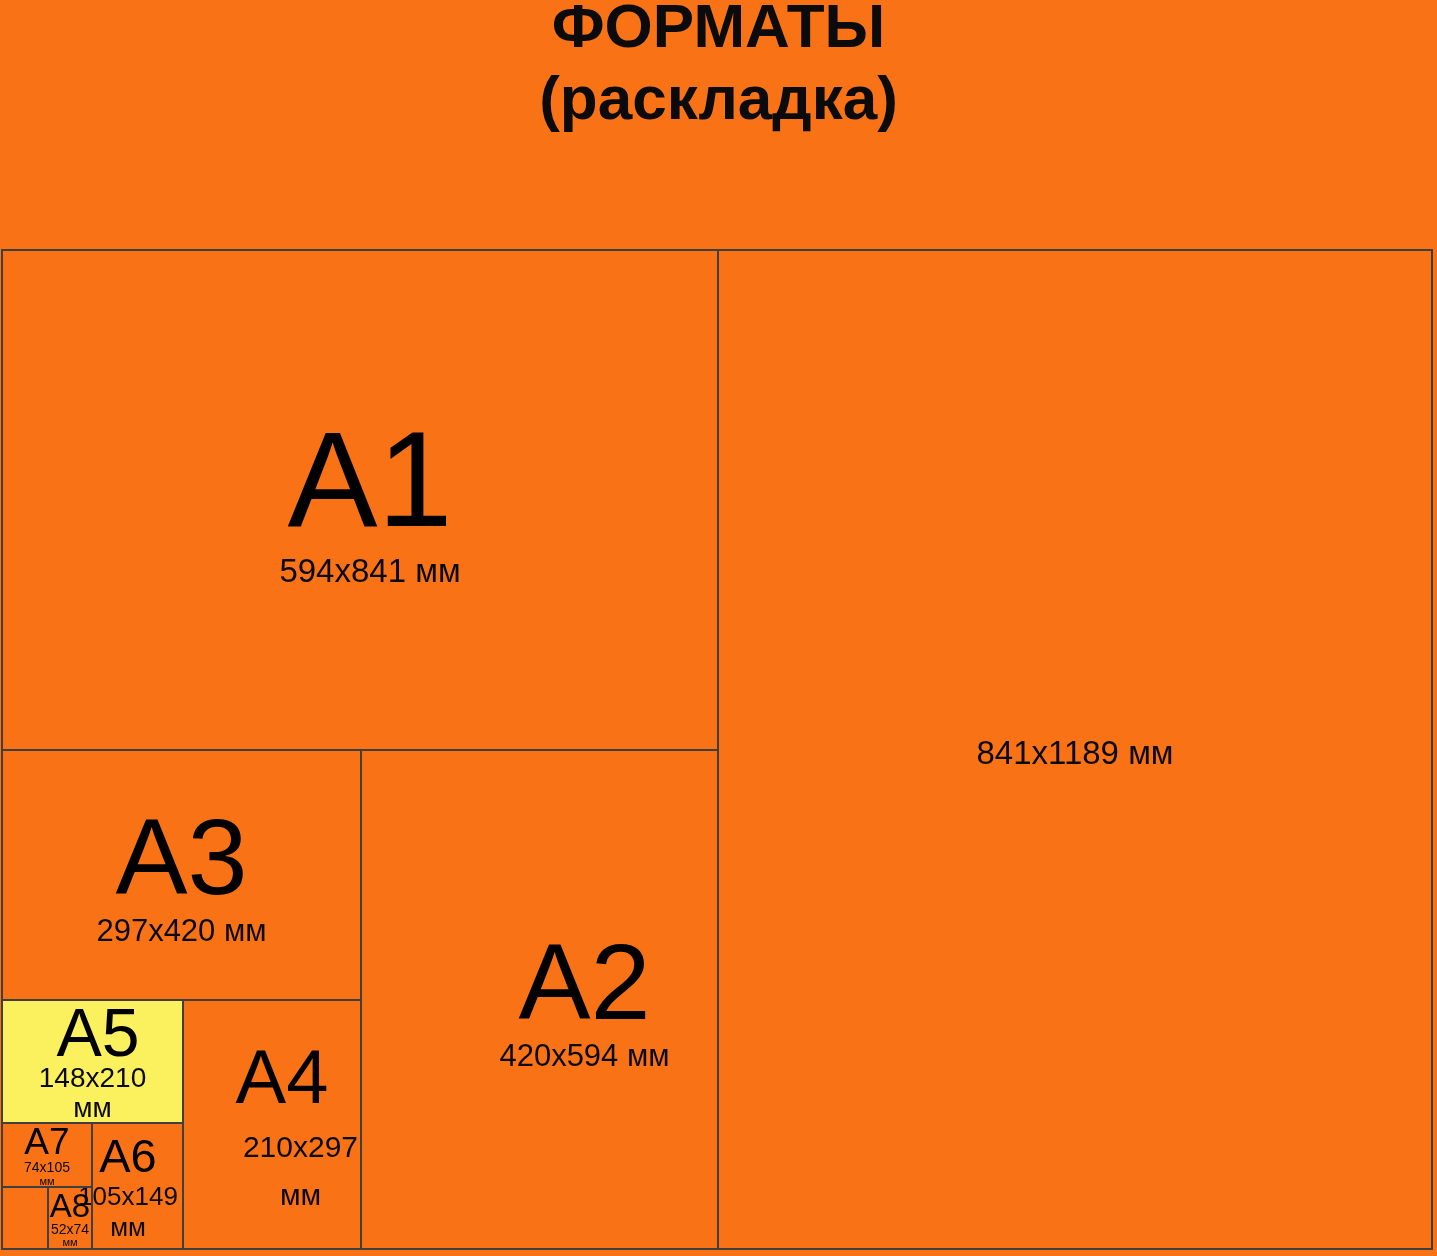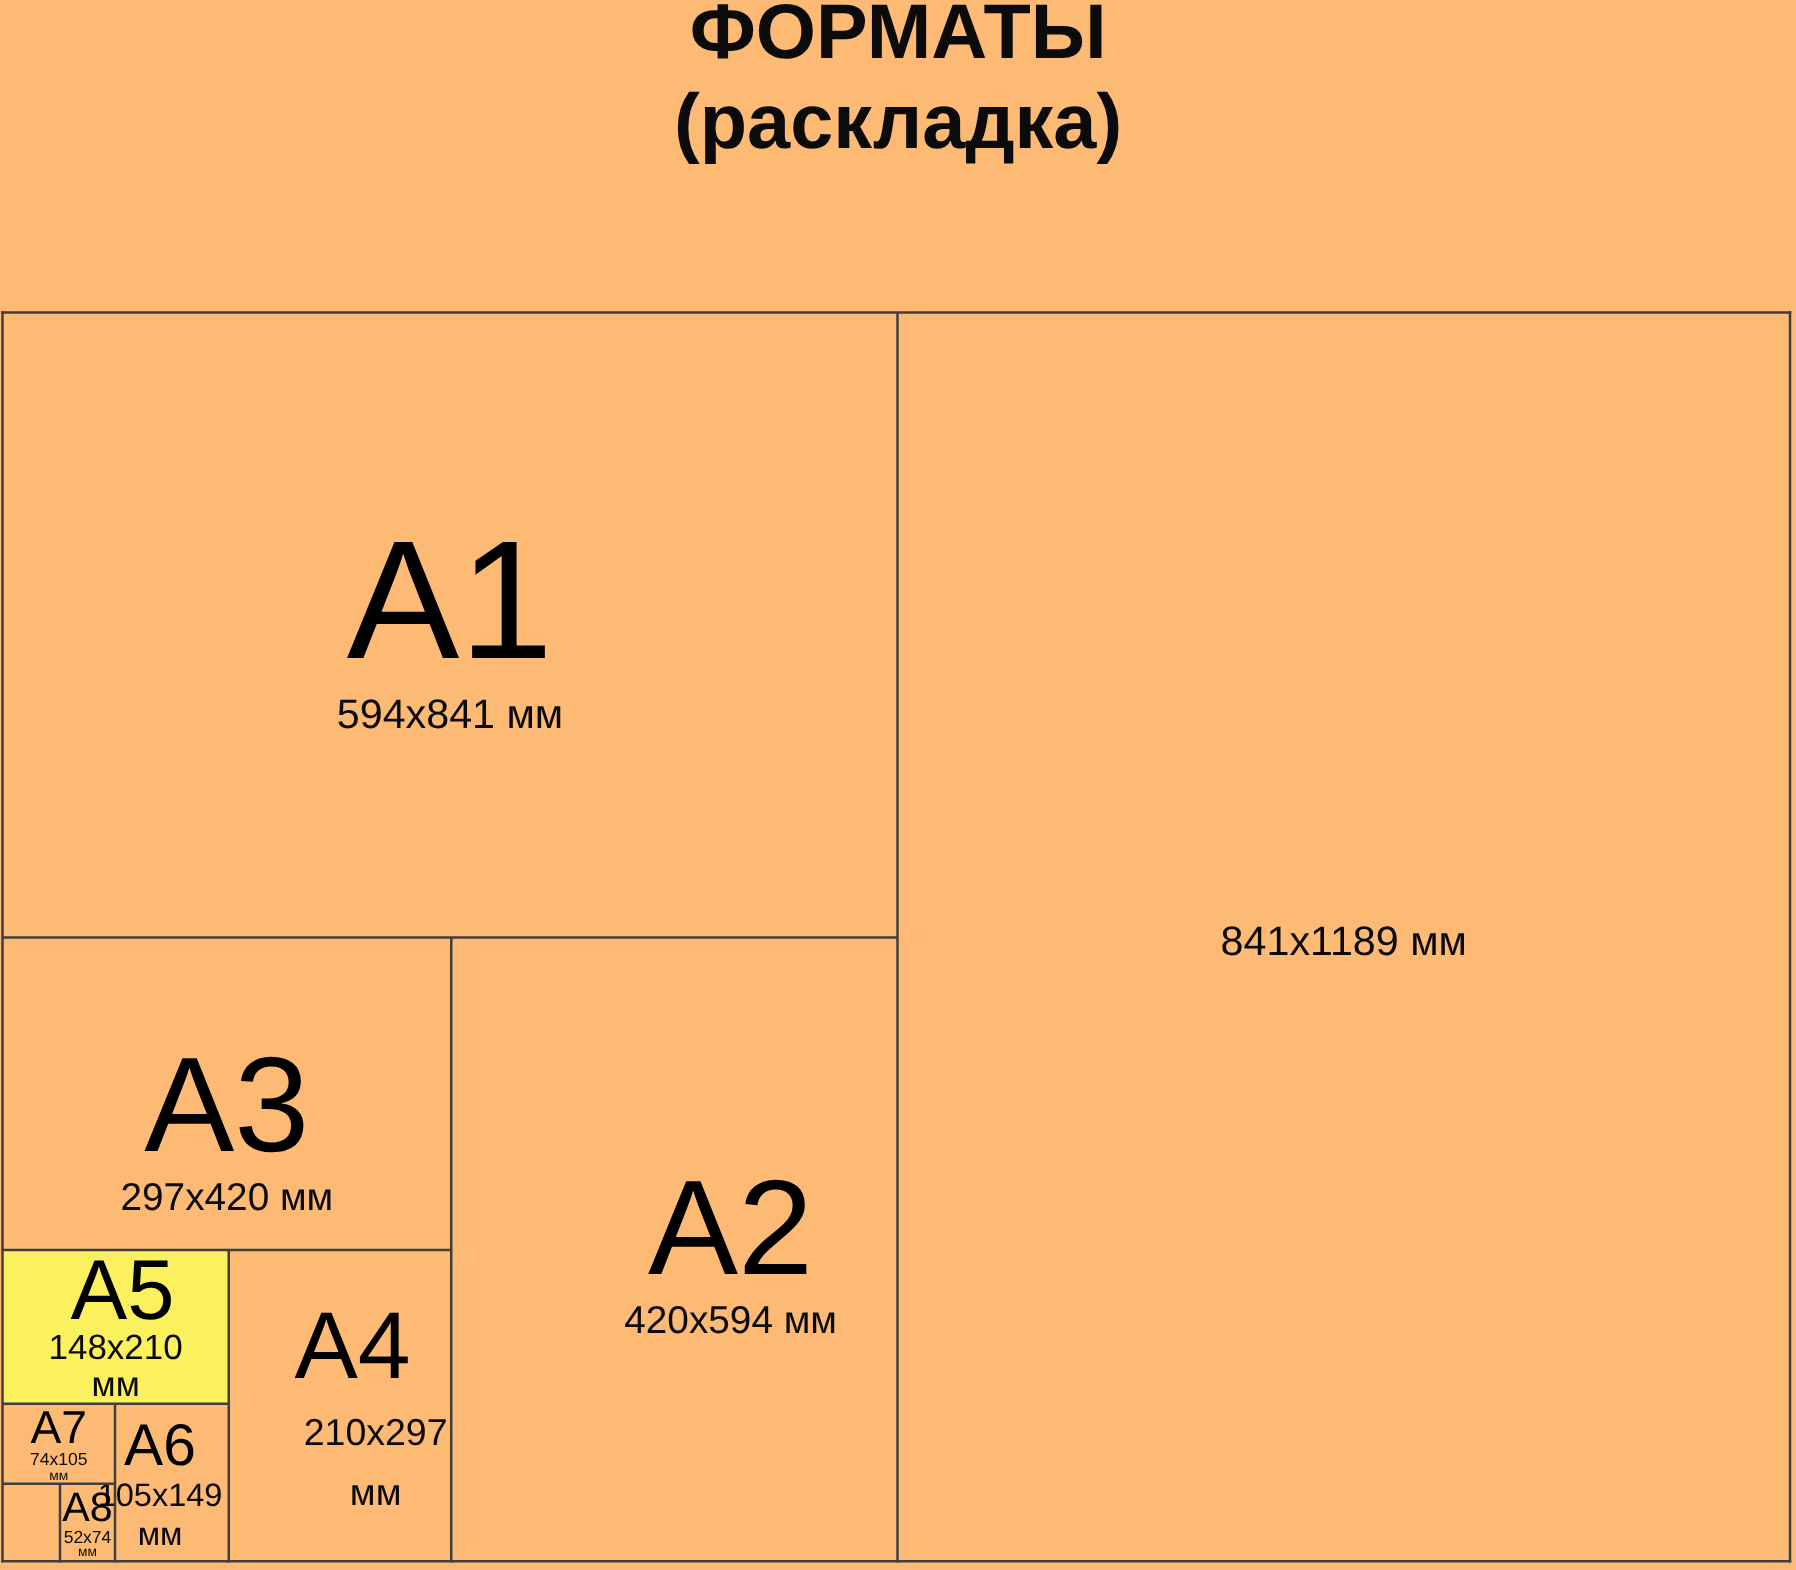--- a/index.html
+++ b/index.html
@@ -1,16 +1,16 @@
 <!DOCTYPE html>
 <html><head>
 <meta charset="utf-8">
 <style>
   html,body{margin:0;padding:0;background:#ffffff;}
-  #page{position:relative;width:1437px;height:1256px;background:#fdba74;overflow:hidden;
+  #page{position:relative;width:1437px;height:1256px;background:#f97316;overflow:hidden;
         font-family:"Liberation Sans","DejaVu Sans",sans-serif;color:#000;}
   .title{position:absolute;top:-10px;left:0;width:100%;text-align:center;
          font-weight:700;font-size:62px;line-height:72px;color:#0b0b0b;}
   .line{position:absolute;background:#3f3f3f;}
   .box{position:absolute;display:flex;flex-direction:column;align-items:center;
        justify-content:center;text-align:center;}
   .letter{font-weight:500;color:#000;}
   .size{font-weight:400;color:#0a0a0a;white-space:nowrap;}
 
   
@@ -39,30 +39,30 @@
 </head>
 <body>
 
 <div id="page">
 
   <div class="title">
     <div>ФОРМАТЫ</div>
     <div>(раскладка)</div>
   </div>
 
-  <div class="box b-a1" style="left:2px;top:250px;width:716px;height:500px;">
+  <div class="box b-a1" style="left:12px;top:250px;width:716px;height:500px;">
     <div class="letter">A1</div>
     <div class="size">594x841 мм</div>
   </div>
 
   <div class="box b-a0" style="left:718px;top:250px;width:714px;height:1000px;">
     <div class="size">841x1189 мм</div>
   </div>
 
-  <div class="box b-a3" style="left:2px;top:750px;width:359px;height:250px;margin-top:27px;">
+  <div class="box b-a3" style="left:2px;top:750px;width:359px;height:250px;">
     <div class="letter">A3</div>
     <div class="size">297x420 мм</div>
   </div>
 
   <div class="box b-a2" style="left:361px;top:750px;width:357px;height:500px;padding-left:45px;">
     <div class="letter">A2</div>
     <div class="size">420x594 мм</div>
   </div>
 
   <div class="box b-a5" style="left: 2px; top: 1000px; width: 181px; height: 123px; background: rgb(251, 240, 94);">

